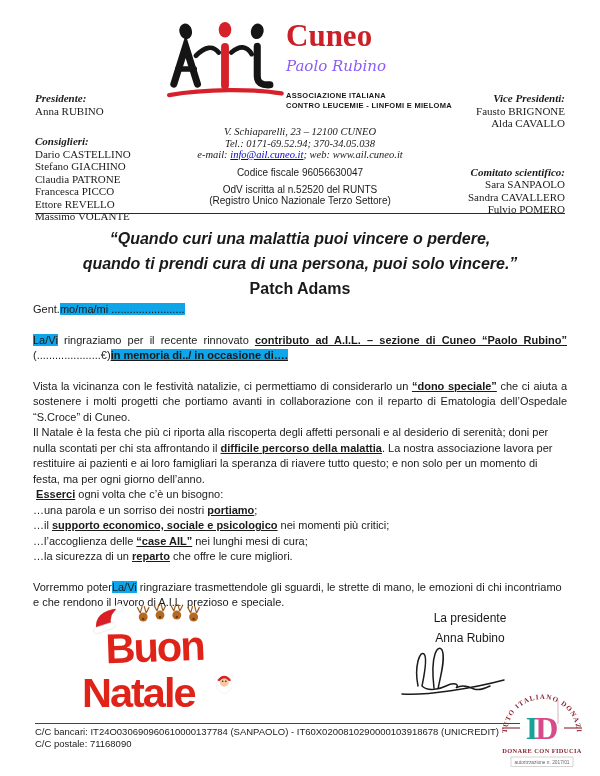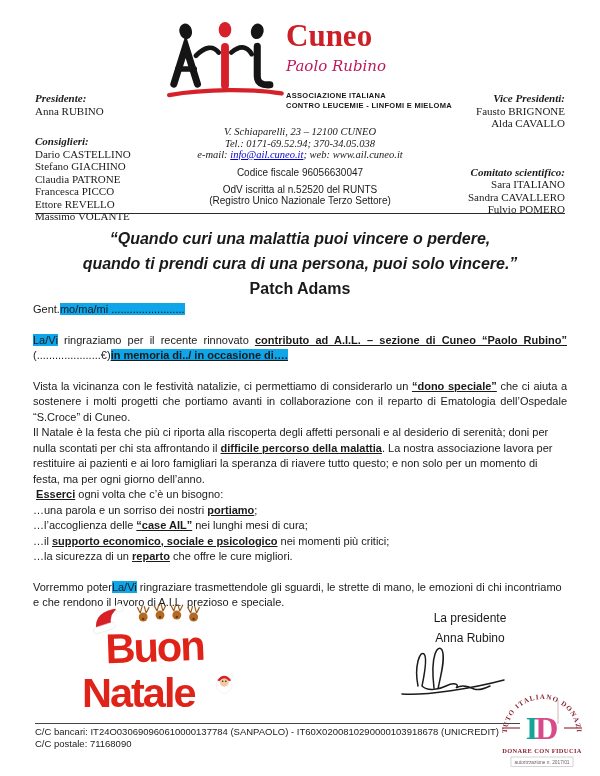--- a/index.html
+++ b/index.html
@@ -11,21 +11,21 @@
   .letterhead{position:absolute;top:0;left:0;right:0;height:216px;}
   .officers-left{position:absolute;left:35px;top:92px;font:11px "Liberation Serif",serif;line-height:12.5px;}
   .officers-right{position:absolute;right:35px;top:92px;text-align:right;font:11px "Liberation Serif",serif;line-height:12.5px;}
   .officer-label{font-weight:bold;font-style:italic;}
   .mt18{margin-top:18px;}
   .mt36{margin-top:36px;}
   .logo{position:absolute;left:166px;top:12px;}
   .logo-figures{position:absolute;left:0;top:2px;}
   .logo-text{position:absolute;left:120px;top:8px;width:175px;}
   .logo-city{font:bold 31px "Liberation Serif",serif;color:#cb2027;line-height:32px;}
-  .logo-script{font:italic 15px "DejaVu Serif",serif;color:#be185d;margin-top:6px;line-height:16px;}
+  .logo-script{font:italic 15px "DejaVu Serif",serif;color:#8b5cf6;margin-top:6px;line-height:16px;}
   .logo-caps{font:bold 7.5px "Liberation Sans",sans-serif;letter-spacing:.3px;line-height:9px;margin-top:17px;color:#161616;}
   .contact{position:absolute;left:50%;top:126px;transform:translateX(-50%);text-align:center;width:260px;}
   .contact-it{font:italic 10.5px "Liberation Serif",serif;line-height:11.5px;}
   .contact-sans{font:10px "Liberation Sans",sans-serif;line-height:11px;}
   .contact .gap{height:6px;}
   a.email-link{color:#0000cc;}
   .header-rule{position:absolute;left:35px;right:35px;top:213px;border-top:1.5px solid #2a2a2a;}
   
   .quote{position:absolute;top:226px;left:0;right:0;text-align:center;
          font:600 16px "Liberation Sans",sans-serif;line-height:25px;}
@@ -91,21 +91,21 @@
         <div class="logo-caps">ASSOCIAZIONE ITALIANA</div>
         <div class="logo-caps" style="margin-top:1px">CONTRO LEUCEMIE - LINFOMI E MIELOMA</div>
       </div>
     </div>
 
     <div class="officers-right">
       <div class="officer-label">Vice Presidenti:</div>
       <div>Fausto BRIGNONE</div>
       <div>Alda CAVALLO</div>
       <div class="officer-label mt36">Comitato scientifico:</div>
-      <div>Sara ITALIANO</div>
+      <div>Sara SANPAOLO</div>
       <div>Sandra CAVALLERO</div>
       <div>Fulvio POMERO</div>
     </div>
 
     <div class="contact">
       <div class="contact-it">V. Schiaparelli, 23 – 12100 CUNEO</div>
       <div class="contact-it">Tel.: 0171-69.52.94; 370-34.05.038</div>
       <div class="contact-it"><span>e-mail: </span><a href="#" class="email-link">info@ail.cuneo.it</a><span>; web: </span><span>www.ail.cuneo.it</span></div>
       <div class="gap"></div>
       <div class="contact-sans">Codice fiscale 96056630047</div>
@@ -123,22 +123,22 @@
     <div>Patch Adams</div>
   </section>
 
   <section class="letter-body">
     <p><span>Gent.</span><span class="hl">mo/ma/mi ........................</span></p>
     <p class="just pgap"><span class="hl">La/Vi</span><span> ringraziamo per il recente rinnovato </span><span class="b">contributo ad A.I.L. – sezione di Cuneo “Paolo Rubino”</span><span> (.....................€)</span><span class="b hl">in memoria di../ in occasione di….</span></p>
     <p class="just pgap"><span>Vista la vicinanza con le festività natalizie, ci permettiamo di considerarlo un </span><span class="b">“dono speciale”</span><span> che ci aiuta a sostenere i molti progetti che portiamo avanti in collaborazione con il reparto di Ematologia dell’Ospedale “S.Croce” di Cuneo.</span></p>
     <p><span>Il Natale è la festa che più ci riporta alla riscoperta degli affetti personali e al desiderio di serenità; doni per nulla scontati per chi sta affrontando il </span><span class="b">difficile percorso della malattia</span><span>. La nostra associazione lavora per restituire ai pazienti e ai loro famigliari la speranza di riavere tutto questo; e non solo per un momento di festa, ma per ogni giorno dell’anno.</span></p>
     <p><span>&nbsp;</span><span class="b">Esserci</span><span> ogni volta che c’è un bisogno:</span></p>
     <p><span>…una parola e un sorriso dei nostri </span><span class="b">portiamo</span><span>;</span></p>
+    <p><span>…il </span><span class="b">supporto economico, sociale e psicologico</span><span> nei momenti più critici;</span></p>
     <p><span>…l’accoglienza delle </span><span class="b">“case AIL”</span><span> nei lunghi mesi di cura;</span></p>
-    <p><span>…il </span><span class="b">supporto economico, sociale e psicologico</span><span> nei momenti più critici;</span></p>
     <p><span>…la sicurezza di un </span><span class="b">reparto</span><span> che offre le cure migliori.</span></p>
     <p class="pgap"><span>Vorremmo poter</span><span class="hl">La/Vi</span><span> ringraziare trasmettendole gli sguardi, le strette di mano, le emozioni di chi incontriamo e che rendono il lavoro di A.I.L. prezioso e speciale.</span></p>
   </section>
 
   <section class="closing">
 
     <svg class="greeting-graphic" width="168" height="114" viewBox="0 0 170 115">
 
       <g>
         <g transform="translate(68,15)">

